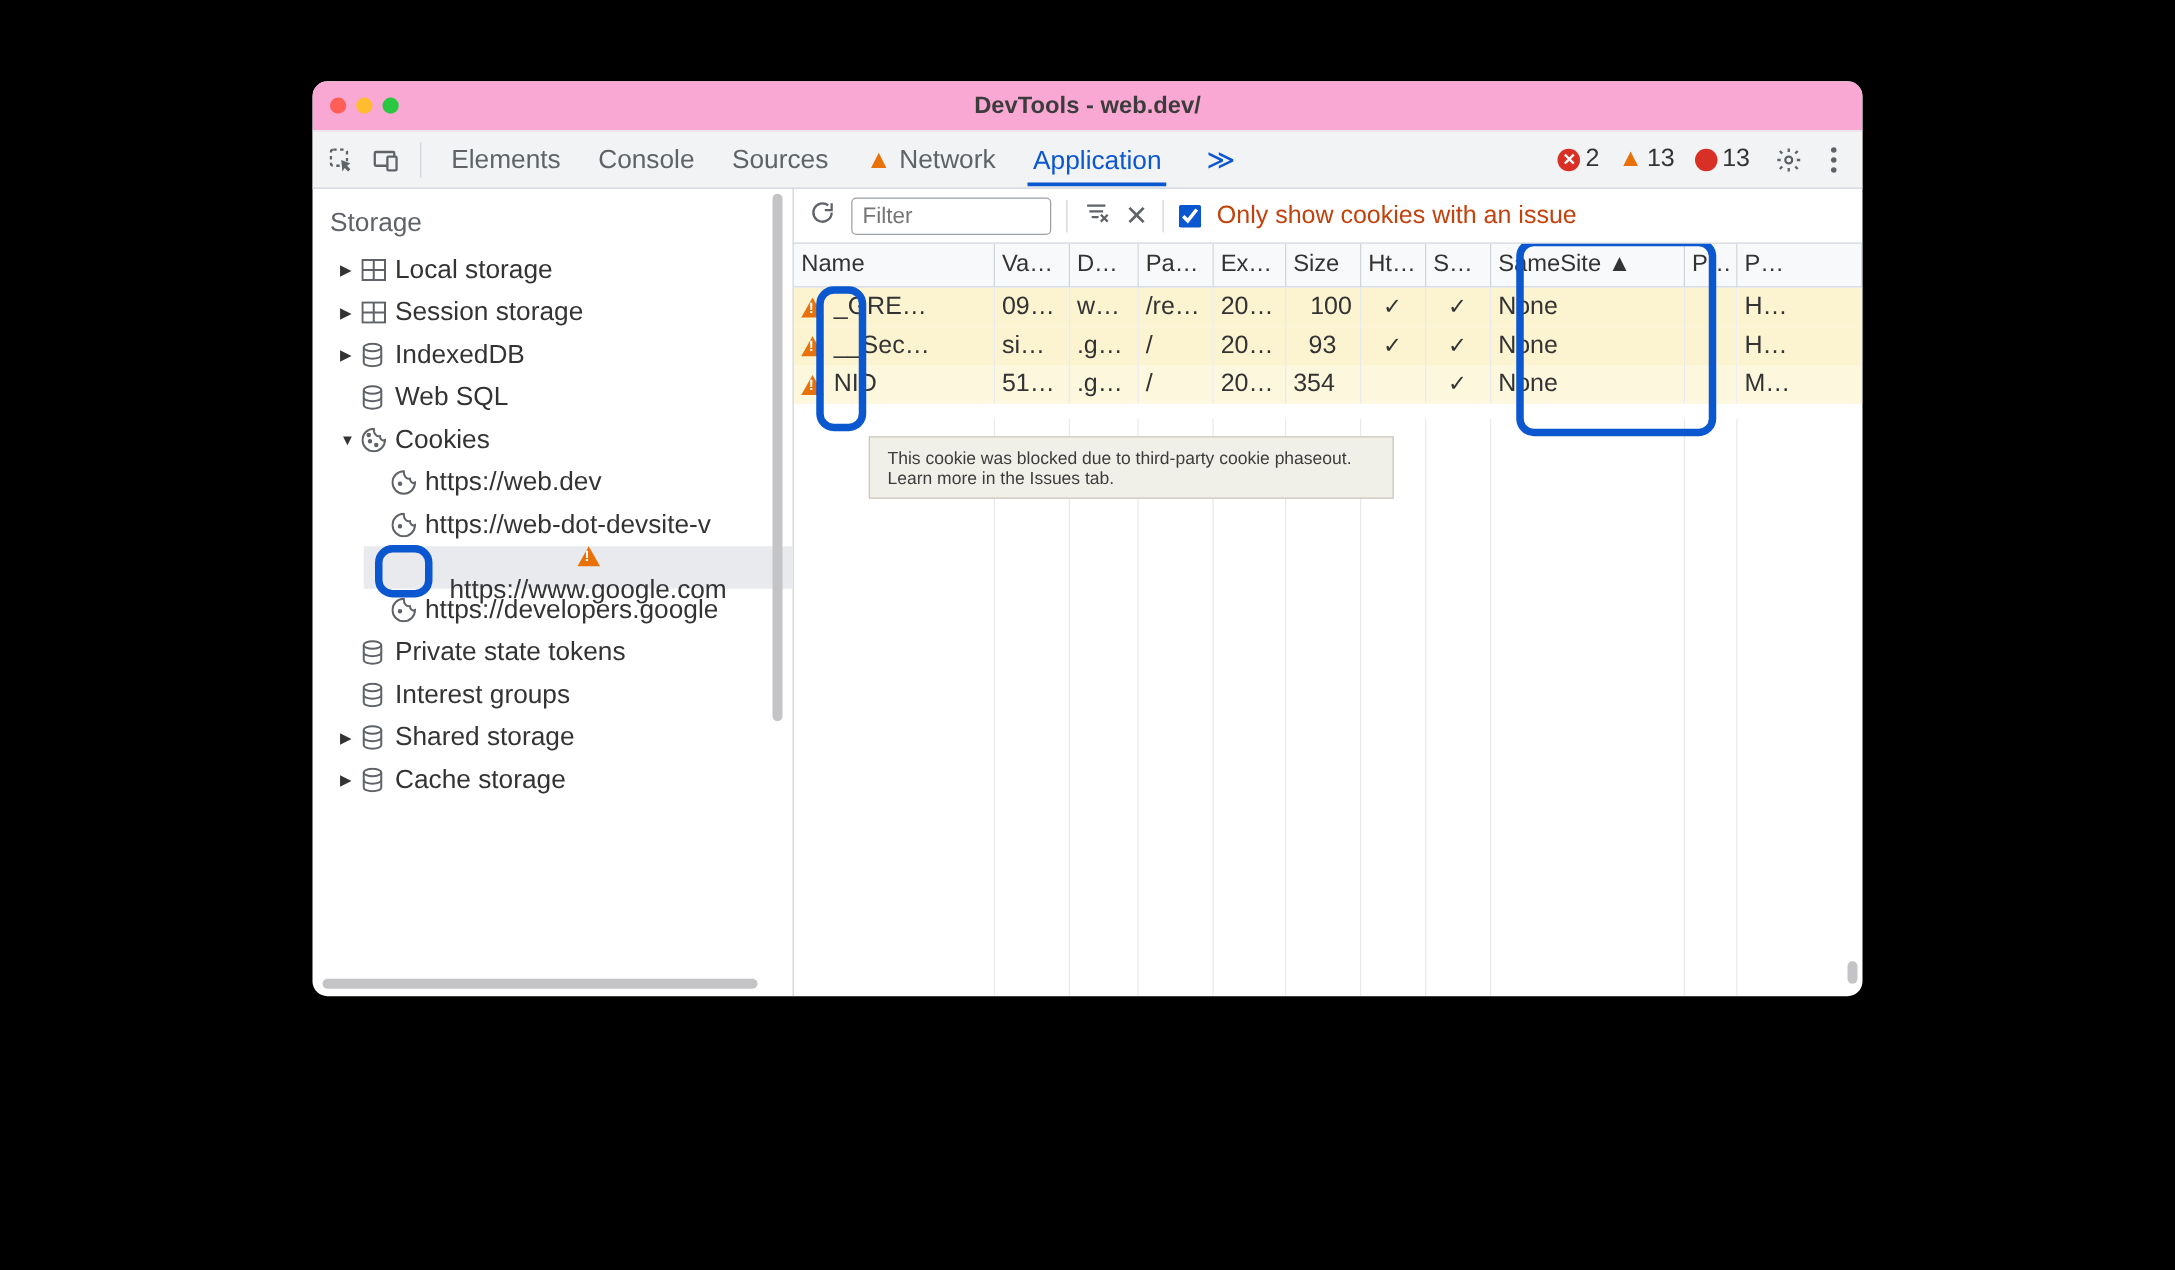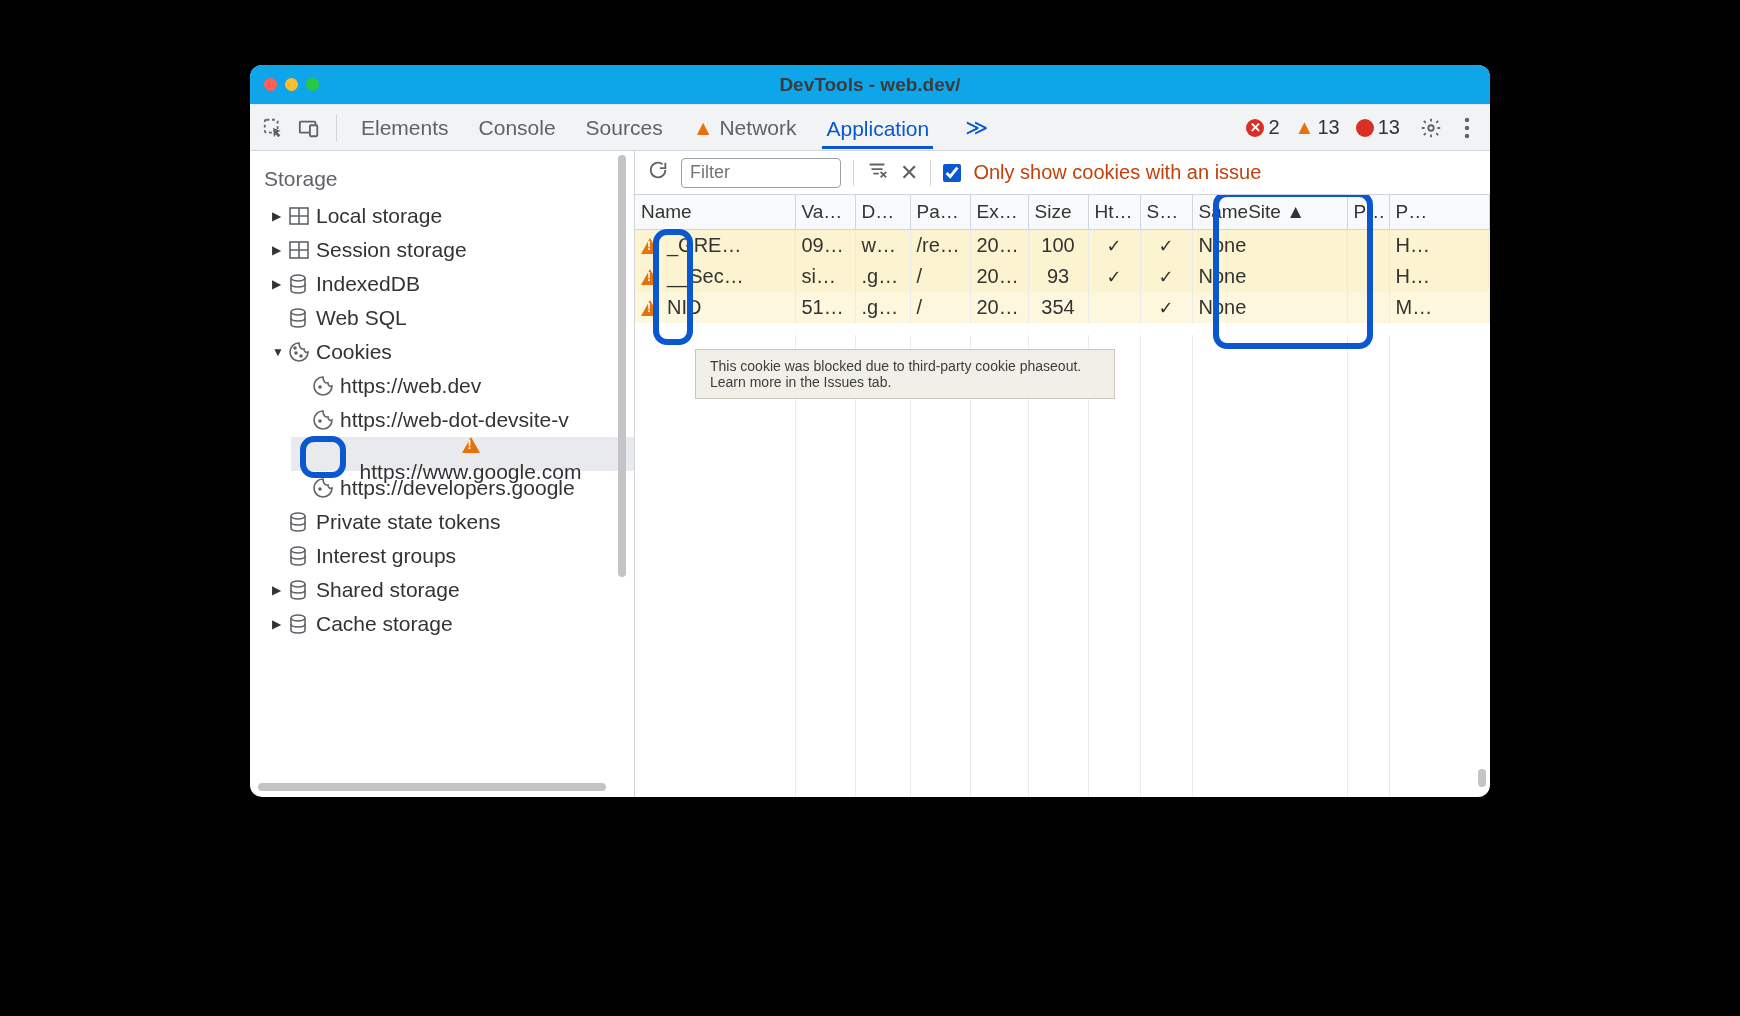--- a/index.html
+++ b/index.html
@@ -16,21 +16,21 @@
     position: relative;
     width: 1240px;
     margin-top: 65px;
     background: #fff;
     border-radius: 12px;
     box-shadow: 0 12px 40px rgba(0,0,0,.45);
     overflow: hidden;
   }
   .titlebar {
     height: 40px;
-    background: #0ea5e9;
+    background: #f9a8d4;
     border-bottom: 1px solid #e5e5ea;
     display: flex;
     align-items: center;
     position: relative;
   }
   .traffic { display:flex; gap:8px; padding-left:14px; }
   .traffic span { width:13px; height:13px; border-radius:50%; display:block; }
   .t-red { background:#ff5f57; } .t-yellow{background:#febc2e;} .t-green{background:#28c840;}
   .title { position:absolute; left:0; right:0; text-align:center; font-weight:600; font-size:19px; color:#3c3c3c; pointer-events:none;}
 
@@ -368,21 +368,21 @@
                 <td>
                   <span class="name-cell">
                     <span class="warn-tri"></span>
                     <span>_GRE…</span>
                   </span>
                 </td>
                 <td>09…</td>
                 <td>w…</td>
                 <td>/re…</td>
                 <td>20…</td>
-                <td class="center" style="">100</td>
+                <td class="center" style="text-align:right;">100</td>
                 <td class="center"><span class="checkmark">✓</span></td>
                 <td class="center"><span class="checkmark">✓</span></td>
                 <td>None</td>
                 <td></td>
                 <td>H…</td>
               </tr>
               <tr>
                 <td>
                   <span class="name-cell">
                     <span class="warn-tri"></span>
@@ -404,21 +404,21 @@
                 <td>
                   <span class="name-cell">
                     <span class="warn-tri"></span>
                     <span>NID</span>
                   </span>
                 </td>
                 <td>51…</td>
                 <td>.g…</td>
                 <td>/</td>
                 <td>20…</td>
-                <td class="center" style="text-align:center;">354</td>
+                <td class="center" style="text-align:left;">354</td>
                 <td class="center"></td>
                 <td class="center"><span class="checkmark">✓</span></td>
                 <td>None</td>
                 <td></td>
                 <td>M…</td>
               </tr>
             </tbody>
         </table>
 
         <div class="col-lines" id="collines">

